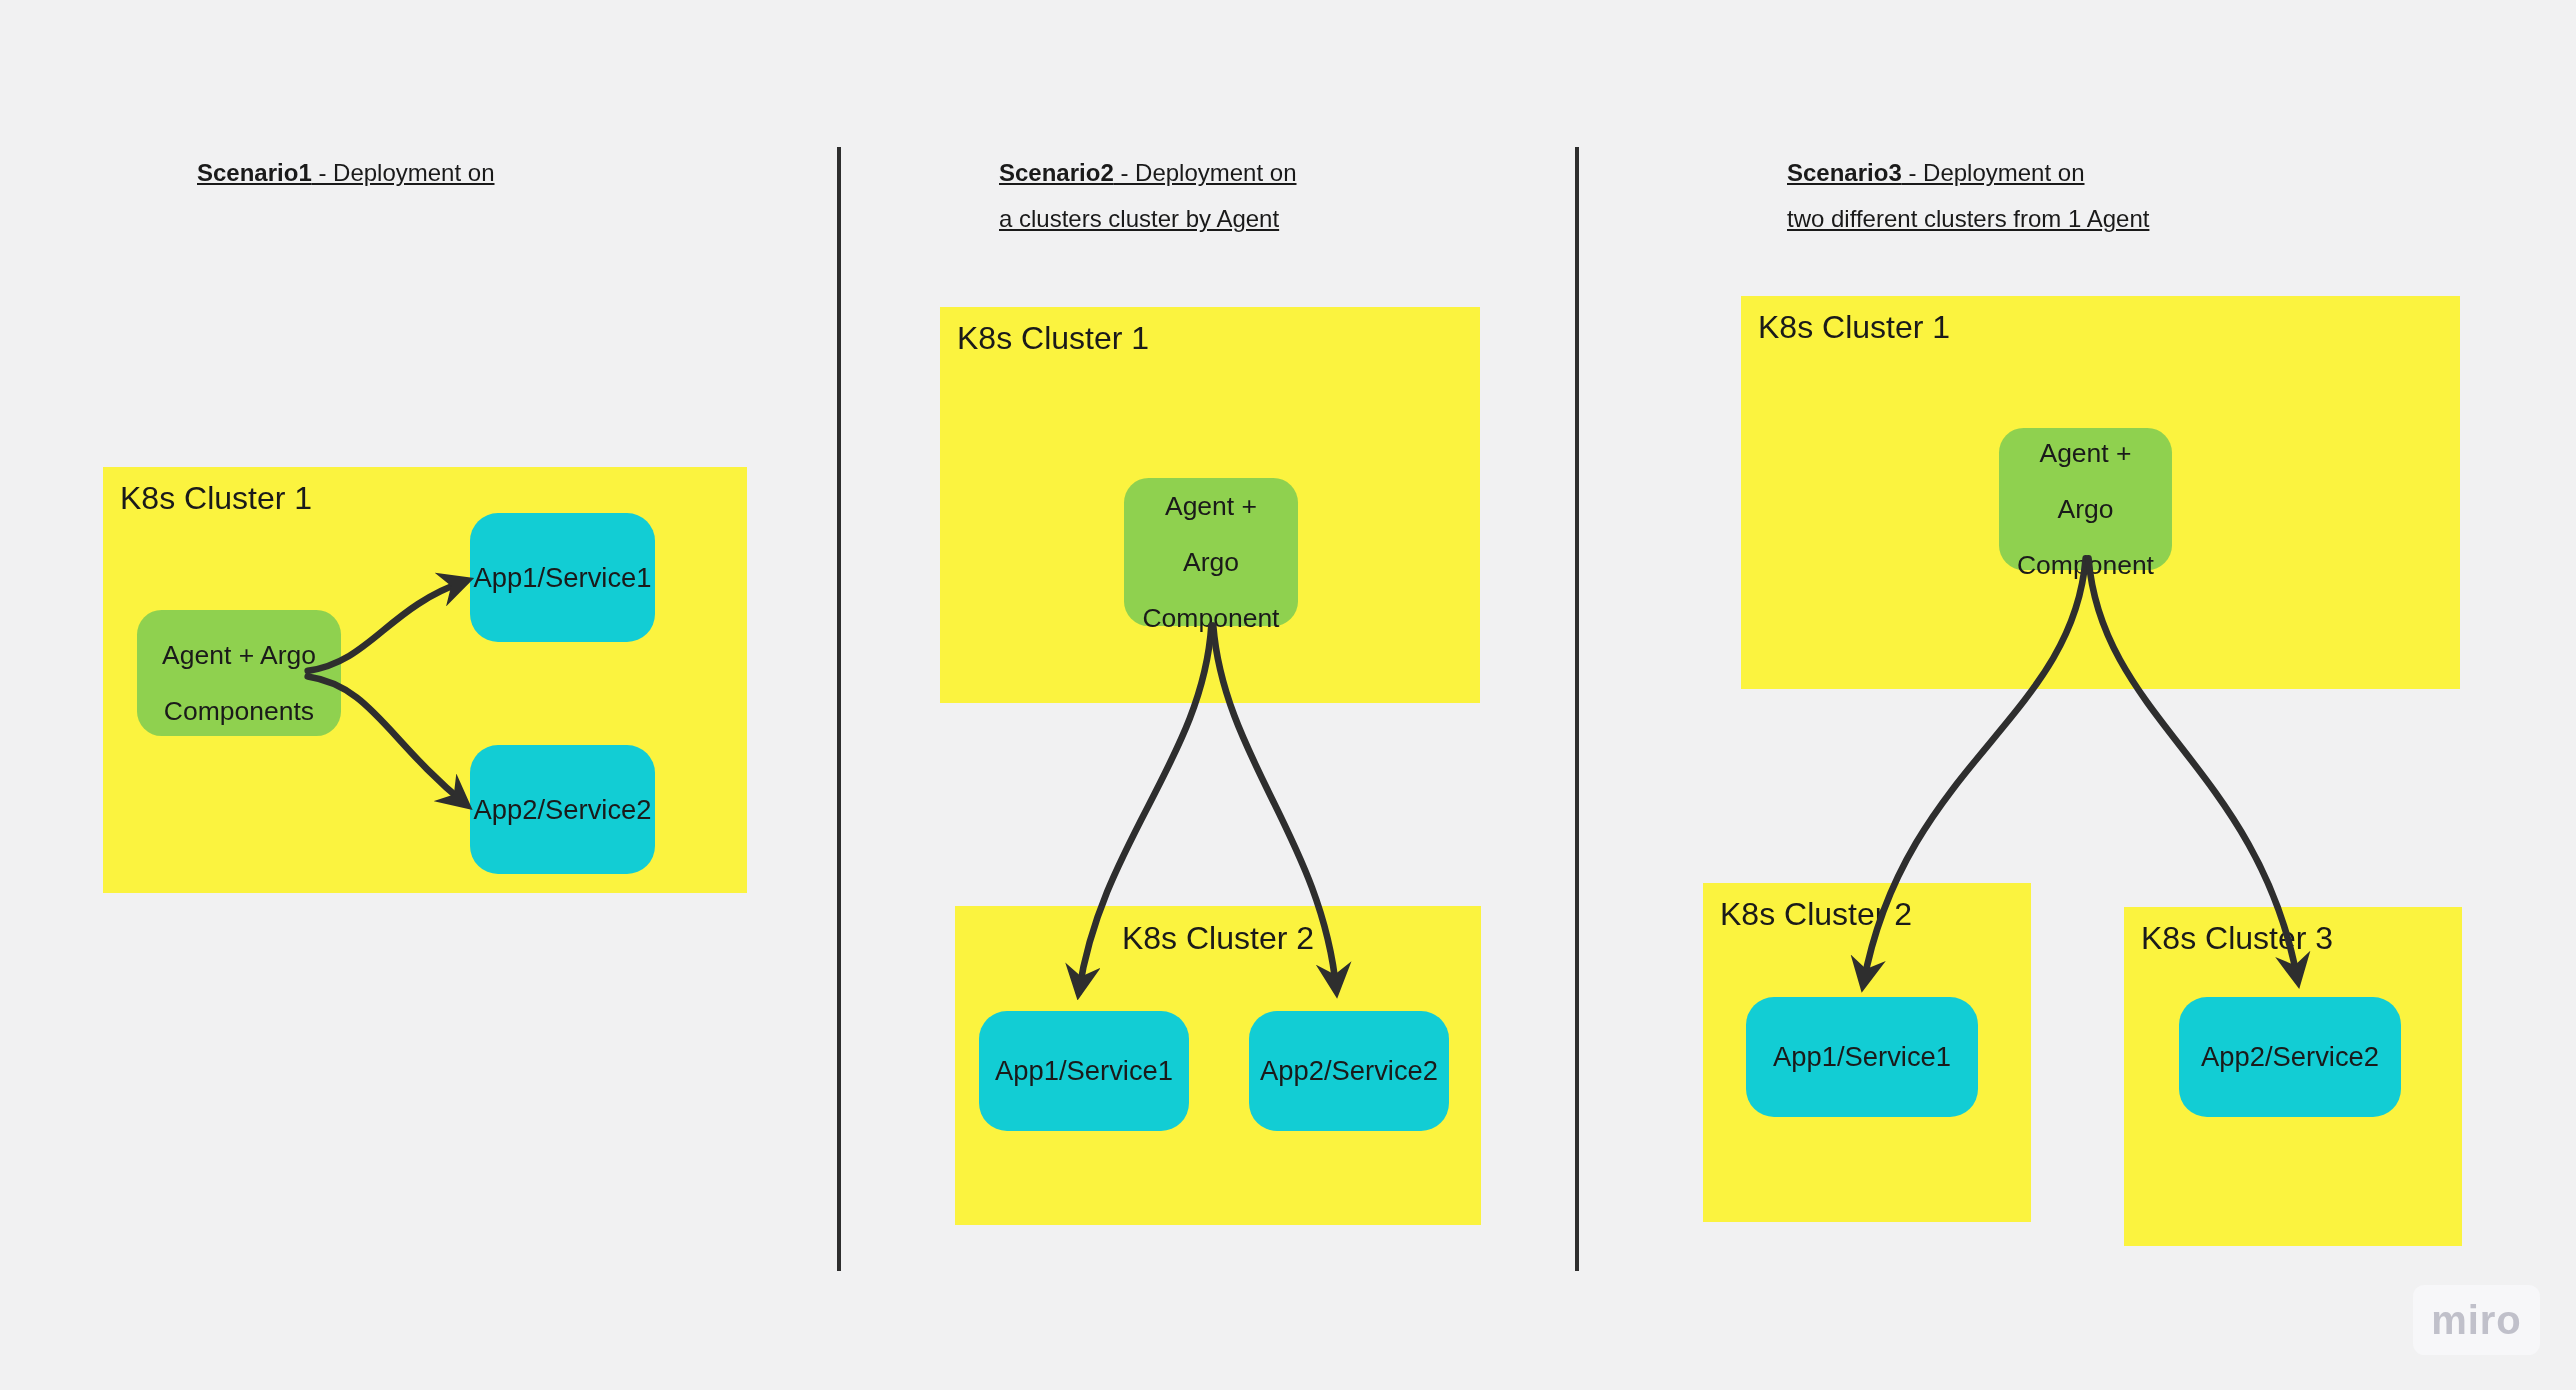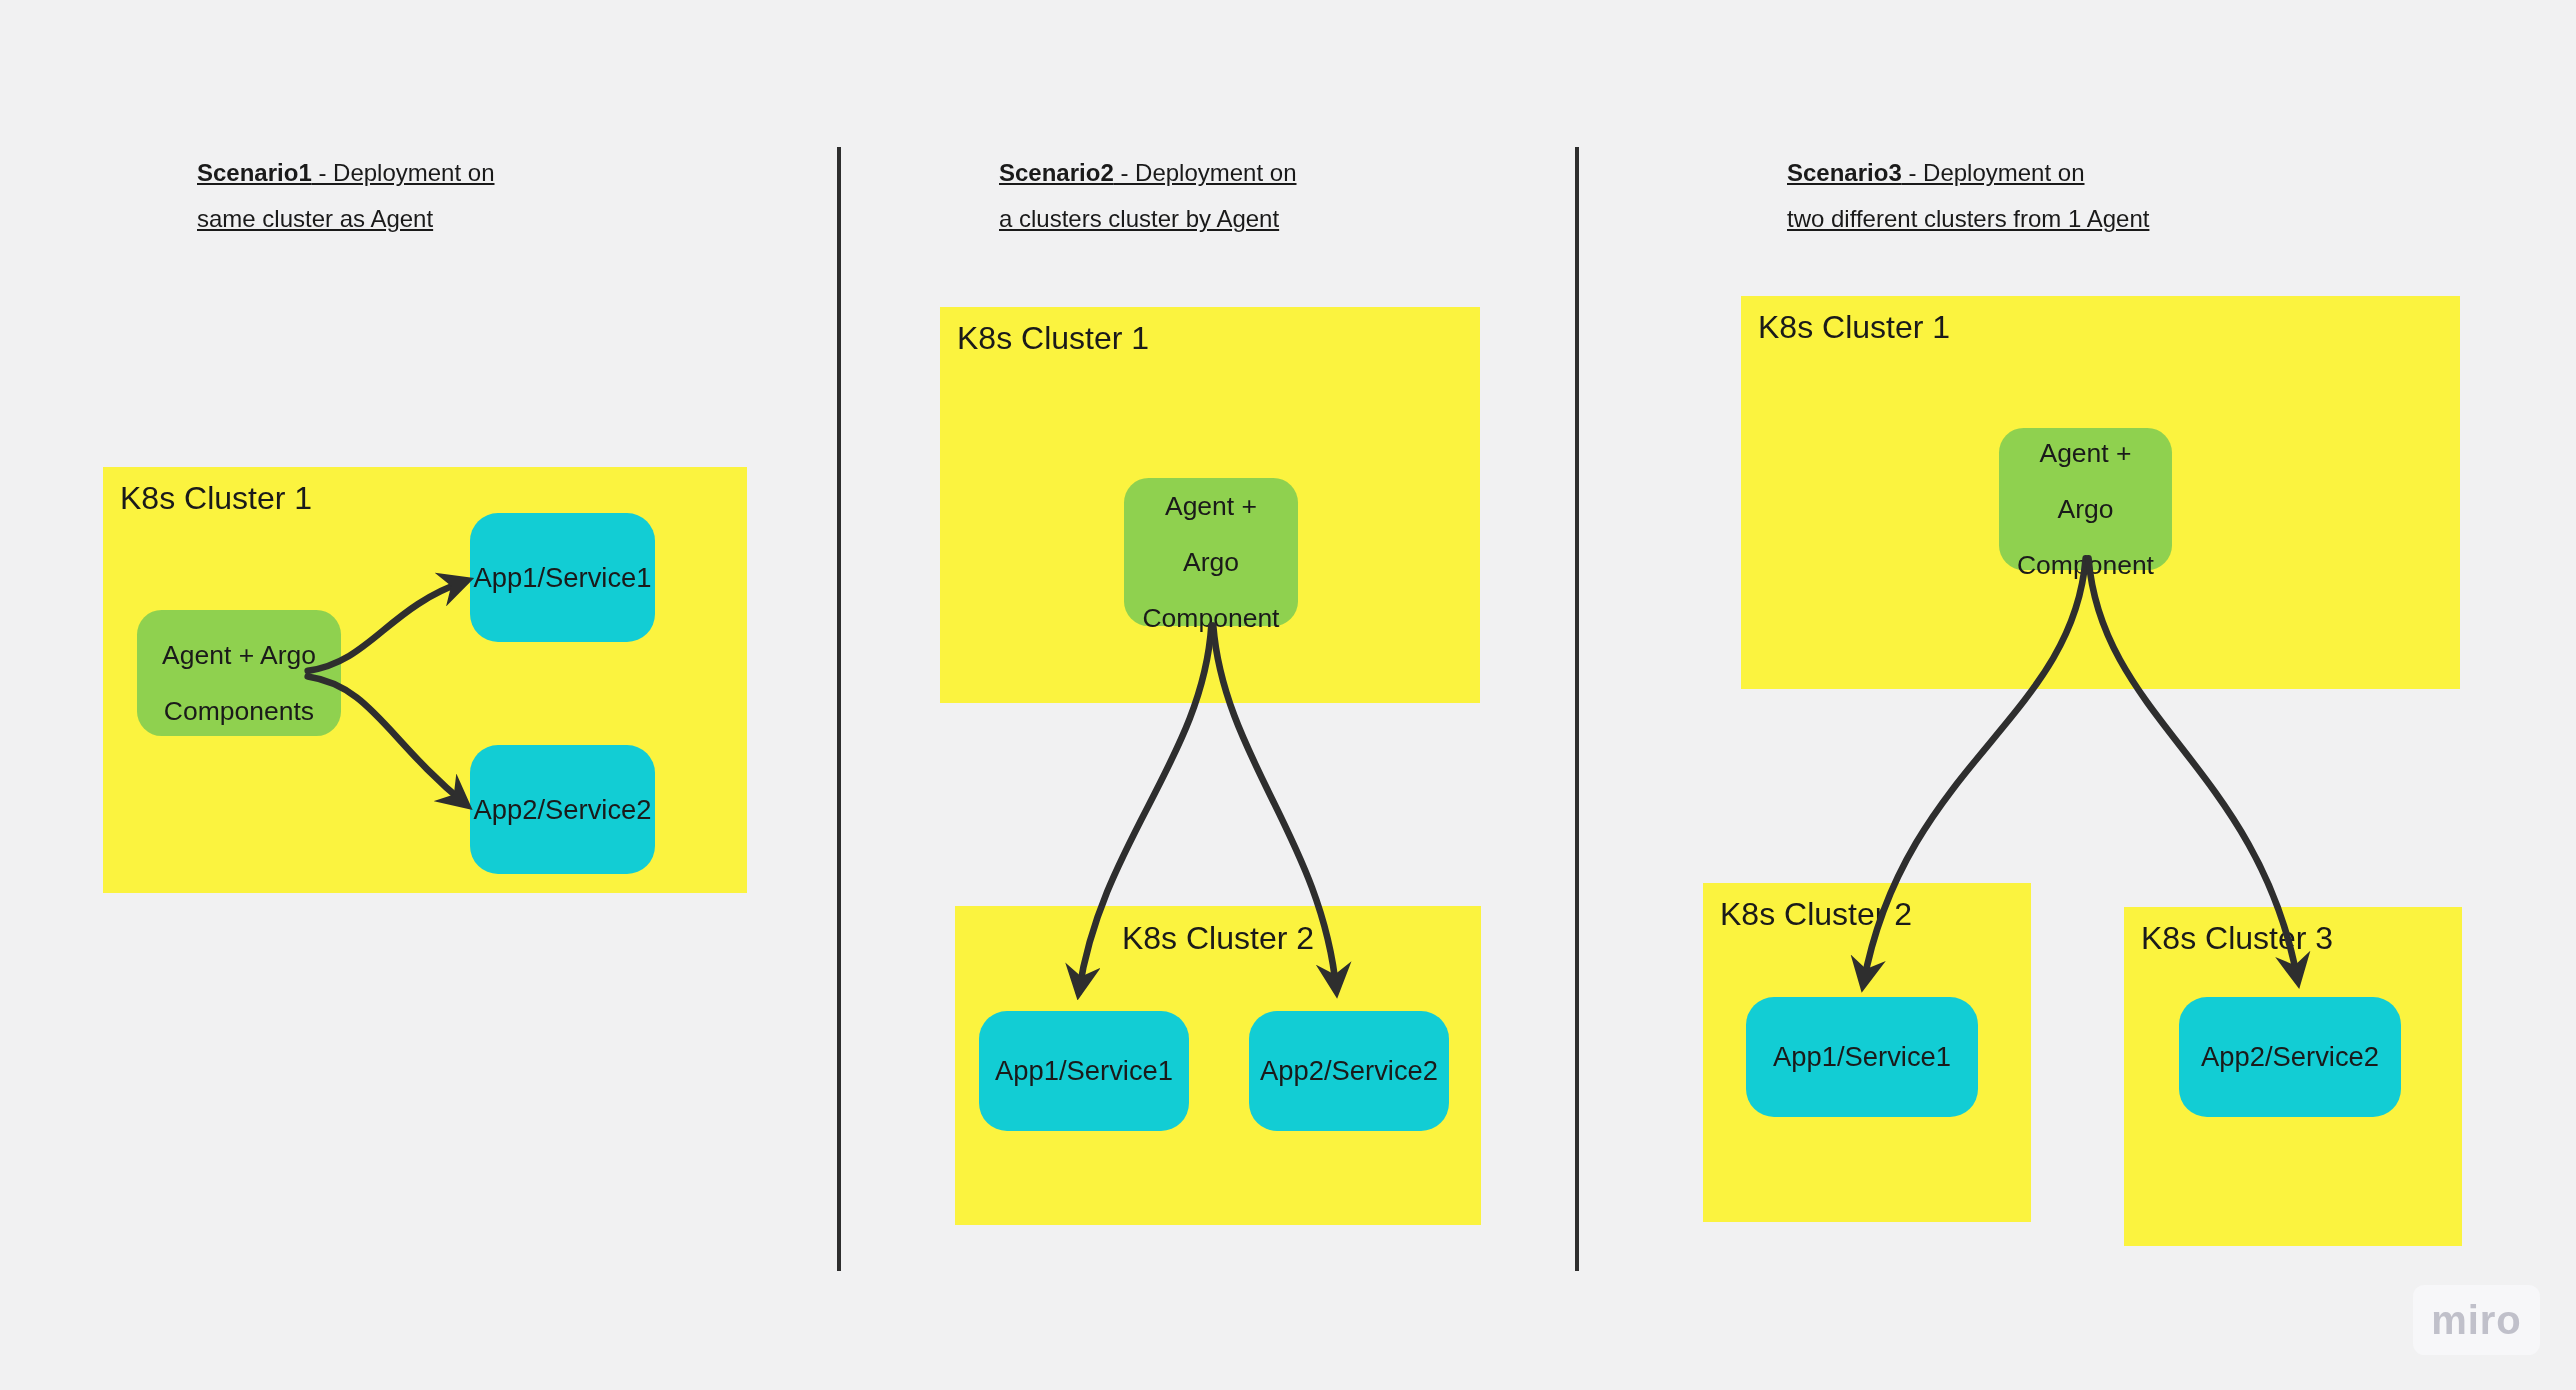--- a/index.html
+++ b/index.html
@@ -122,21 +122,20 @@
 </head>
 <body>
 
 <div class="board">
 
   <div class="divider" style="left:837px;top:147px;height:1124px;"></div>
   <div class="divider" style="left:1575px;top:147px;height:1124px;"></div>
 
   <div class="title" style="left:197px;top:150px;">
     <div><span class="bold">Scenario1</span><span> - Deployment on</span></div>
-    <div>same cluster as Agent</div>
   </div>
 
   <div class="cluster" style="left:103px;top:467px;width:644px;height:426px;">
     <div class="cluster-label">K8s Cluster 1</div>
   </div>
 
   <div class="agent" style="left:137px;top:610px;width:204px;height:126px;">
     <span class="node-line">Agent + Argo</span>
     <span class="node-line">Components</span>
   </div>

